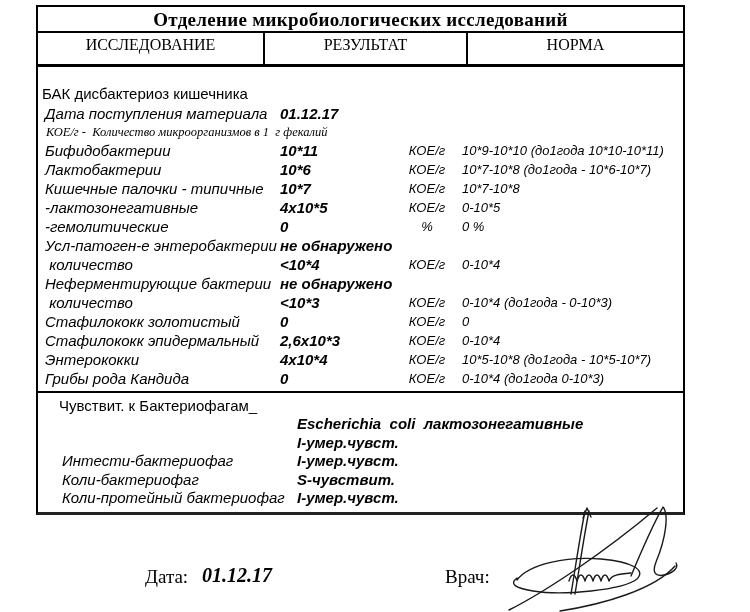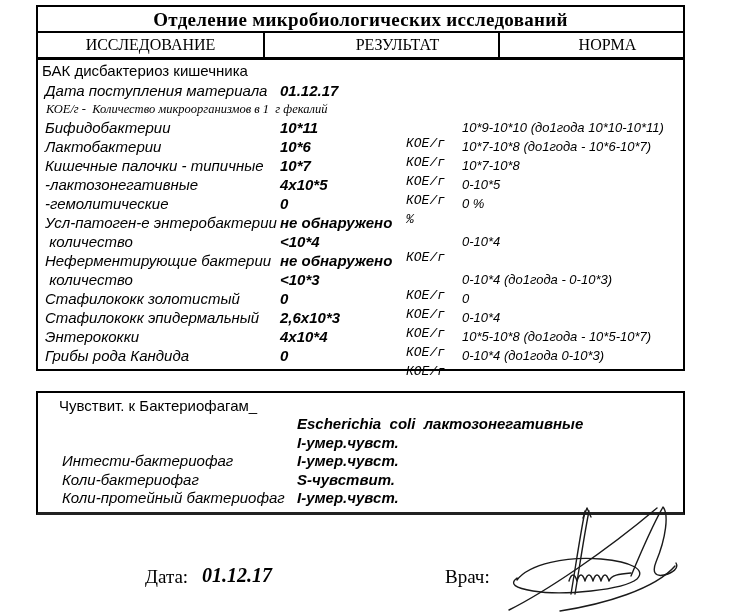--- a/index.html
+++ b/index.html
@@ -28,37 +28,36 @@
     line-height: 26px;
     text-align: center;
     font-family: "Liberation Serif", serif;
     font-weight: bold;
     font-size: 19px;
     border-bottom: 2px solid #000;
     letter-spacing: 0.3px;
   }
   .header-row {
     display: flex;
-    height: 27px;
+    height: 34px;
     border-bottom: 3px solid #000;
     font-family: "Liberation Serif", serif;
     font-size: 16px;
-    gap: 32px;
   }
   .hcell {
     line-height: 24px;
     text-align: center;
     overflow: hidden;
     white-space: nowrap;
   }
   .hcell.c1 { width: 227px; border-right: 2px solid #000; }
   .hcell.c2 { width: 203px; border-right: 2px solid #000; }
   .hcell.c3 { flex: 1; }
 
-  .tbody { position: relative; padding: 0 0 4px 0; border-radius: 32px; }
+  .tbody { position: relative; padding: 16px 0 4px 0; border-radius: 32px; }
 
   .line { position: relative; }
   .sec-heading {
     height: 20px;
     line-height: 21px;
     padding-left: 4px;
     font-size: 15px;
     white-space: nowrap;
   }
   .date-line { height: 21px; }
@@ -78,25 +77,24 @@
     position: absolute; left: 7px; top: 0;
     font-style: italic; font-size: 15px; line-height: 19px;
     white-space: pre;
   }
   .cresult {
     position: absolute; left: 242px; top: 0;
     font-style: italic; font-weight: bold; font-size: 15px; line-height: 19px;
     white-space: pre;
   }
   .cunit {
-    position: absolute; left: 368px; top: 16px; width: 42px;
-    text-align: left;
+    position: absolute; left: 368px; top: 0; width: 42px;
+    text-align: center;
     font-style: italic; font-size: 13px; line-height: 19px;
     white-space: pre;
-    font-family: Liberation Mono, monospace;
   }
   .cnorm {
     position: absolute; left: 424px; top: 0;
     font-style: italic; font-size: 13px; line-height: 19px;
     white-space: pre;
   }
   .date-line .cname, .date-line .cresult { line-height: 21px; }
 
   
   .report2 {

